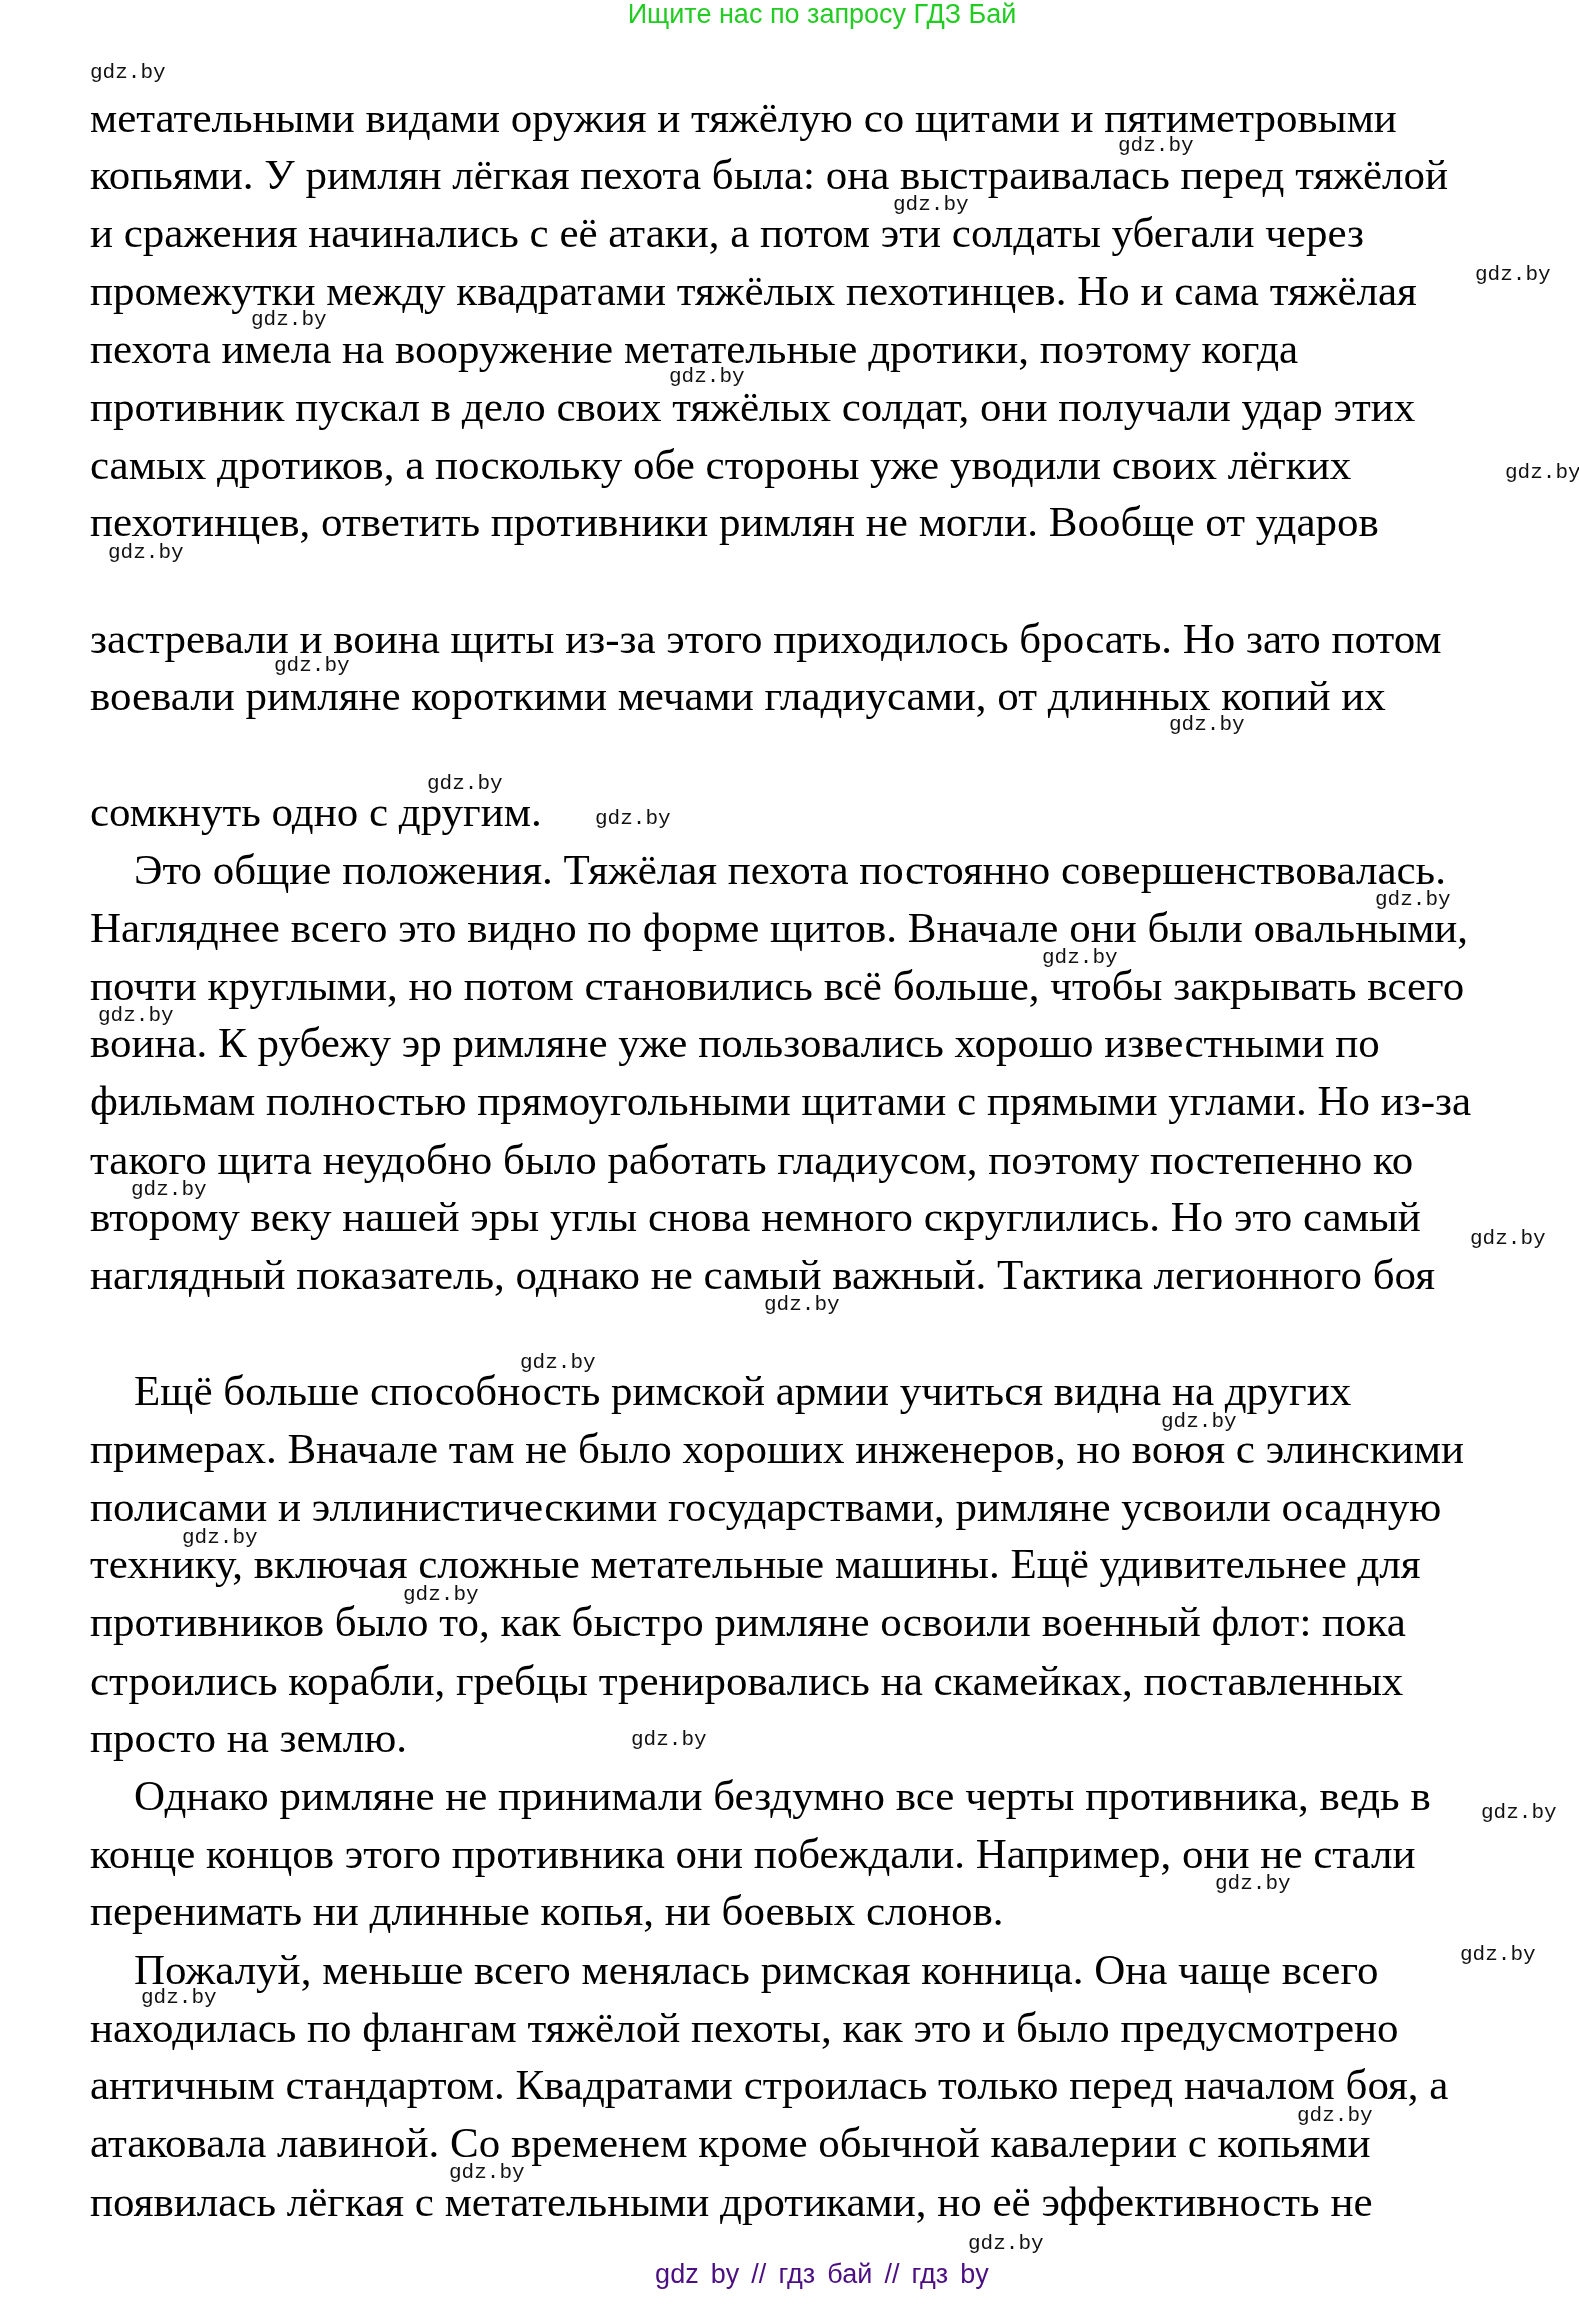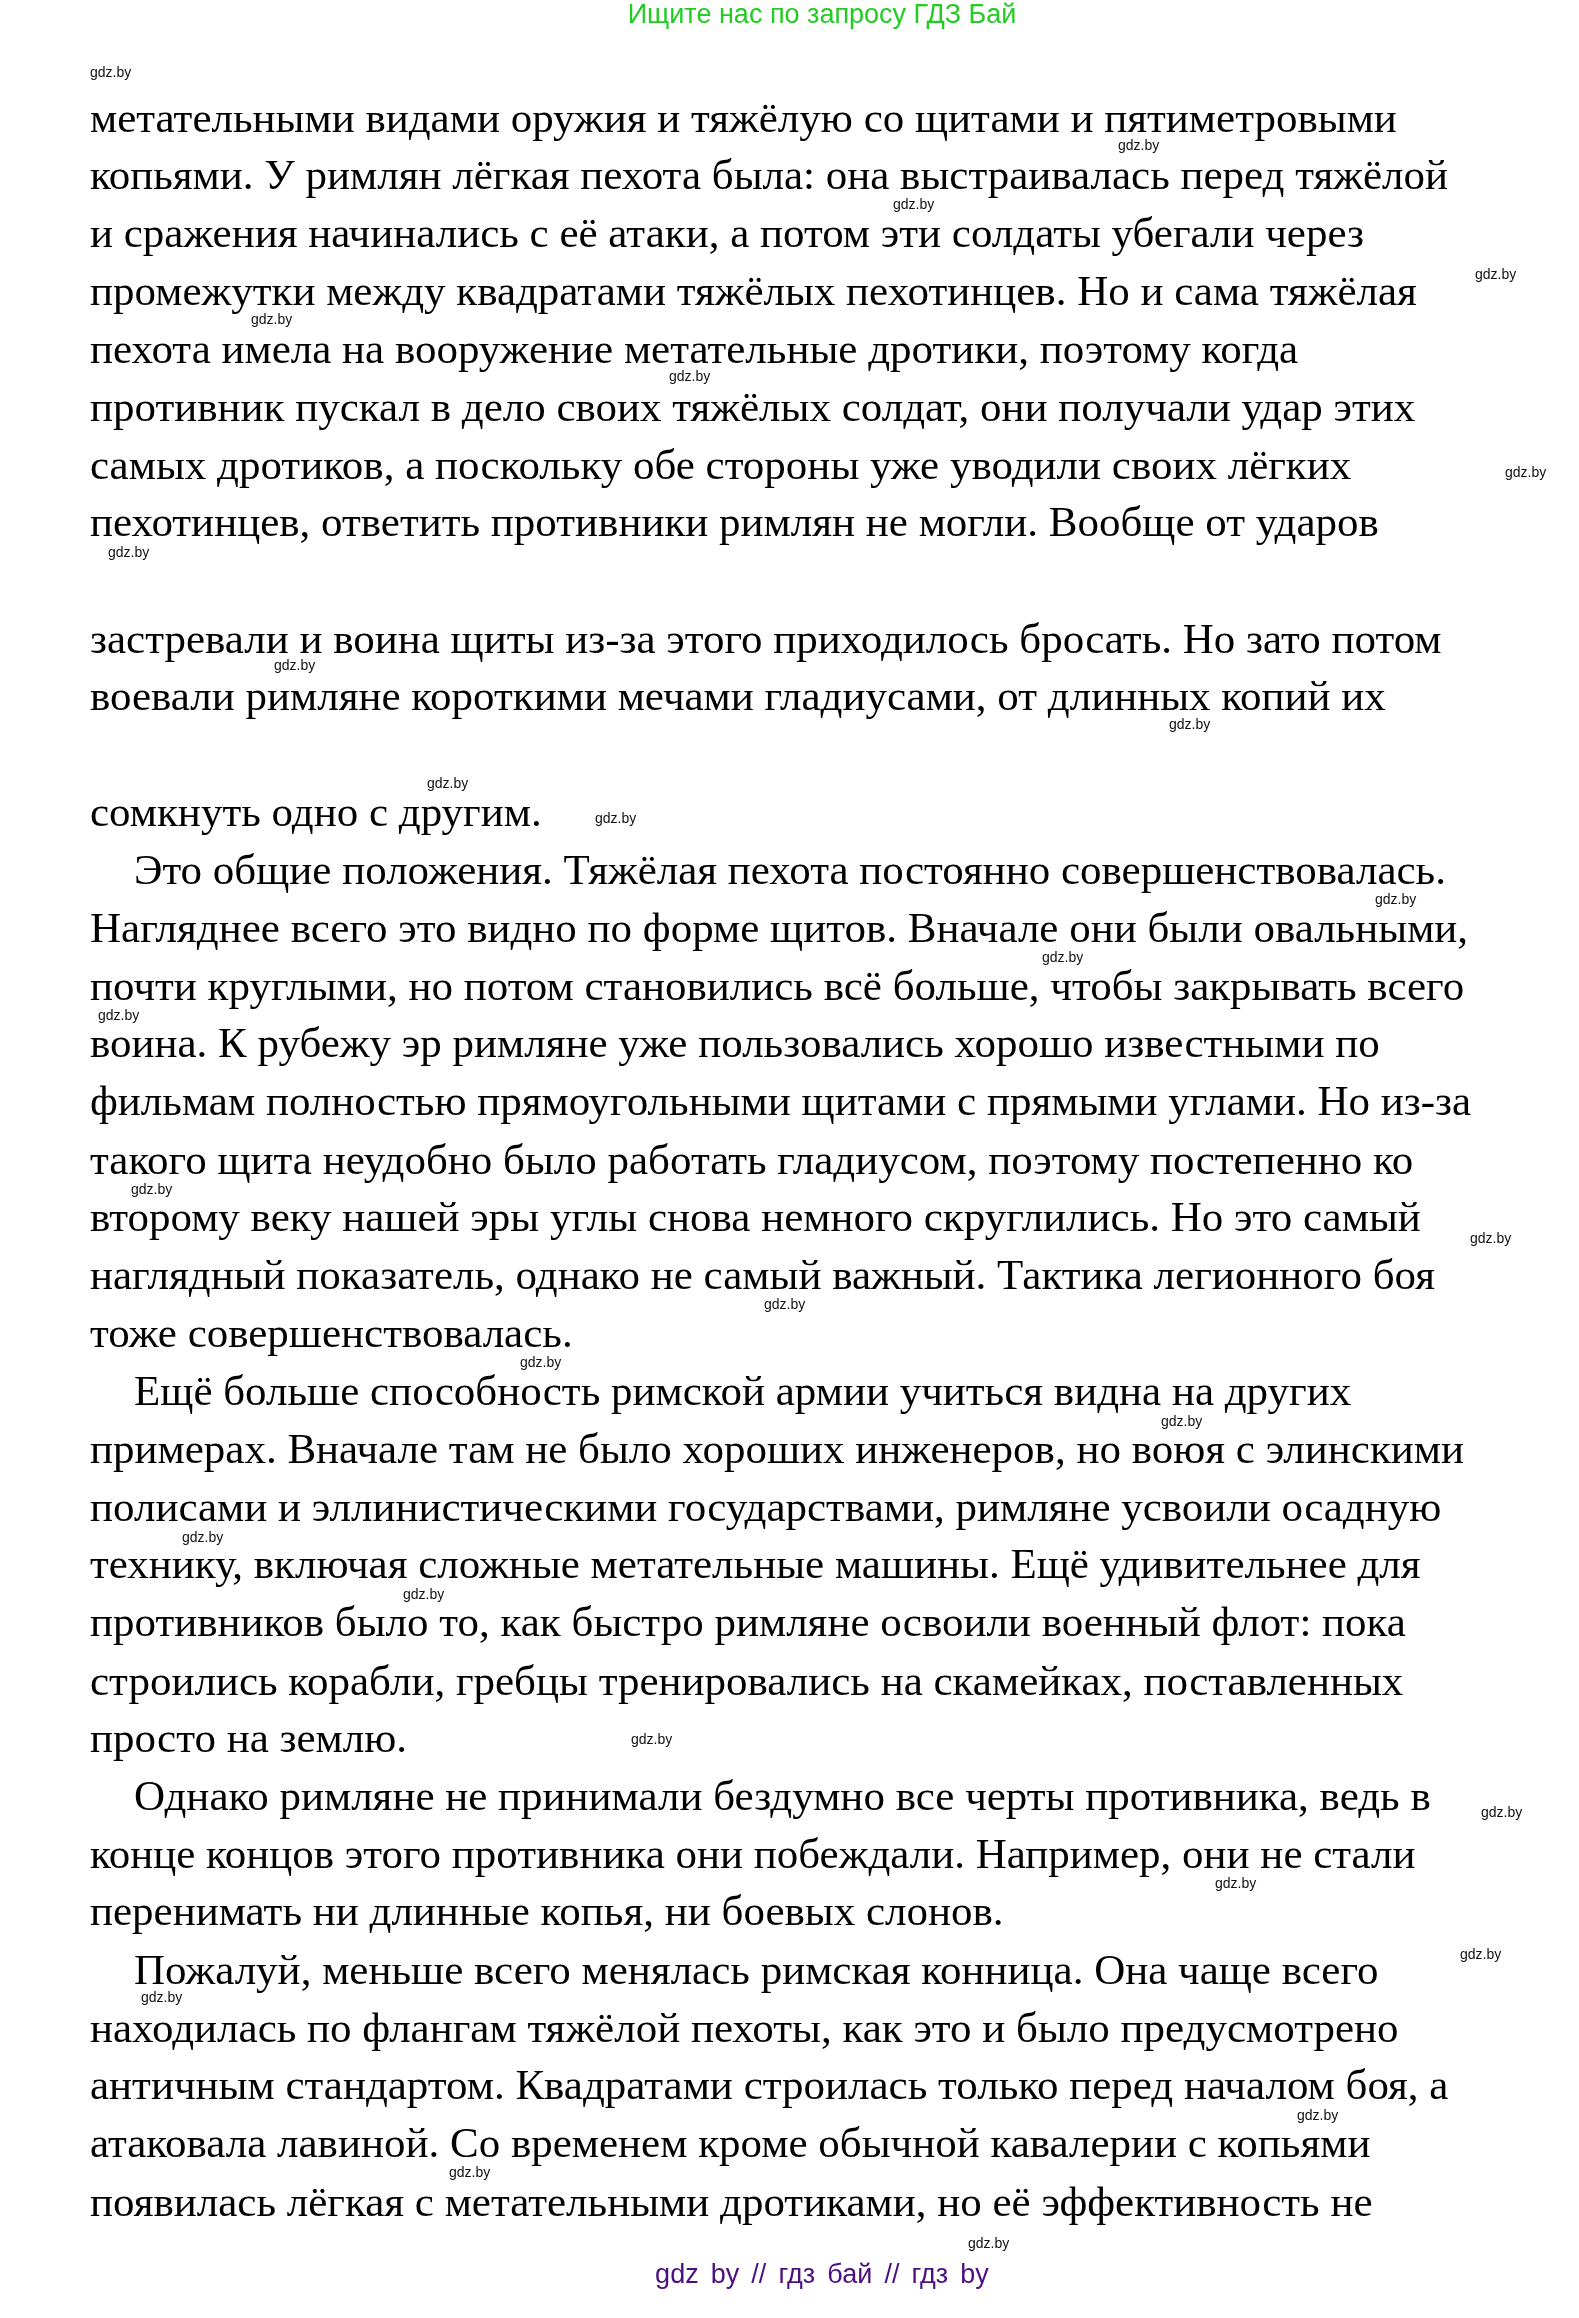--- a/index.html
+++ b/index.html
@@ -15,22 +15,22 @@
     line-height:35px; word-spacing:4.6px;
   }
   .page { position:absolute; left:0; top:0; width:1580px; height:2319px;margin-left:32px; }
   .line {
     position:absolute; left:58px; white-space:nowrap;
     font-family:"Liberation Serif", serif; font-size:43px; color:#000;
     line-height:49px; transform-origin:left center;
   }
   .line.indent { left:102px; }
   .wm {
-    position:absolute; font-family:Liberation Sans, sans-serif;
-    font-size:14px; color:#111; line-height:23px; white-space:nowrap;
+    position:absolute; font-family:Liberation Mono, monospace;
+    font-size:21px; color:#111; line-height:23px; white-space:nowrap;
   }
 </style>
 </head>
 <body>
 
 <div class="page">
   <div class="header">Ищите нас по запросу ГДЗ Бай</div>
 
   <div class="line" style="top:93px">метательными видами оружия и тяжёлую со щитами и пятиметровыми</div>
   <div class="line" style="top:150px">копьями. У римлян лёгкая пехота была: она выстраивалась перед тяжёлой</div>
@@ -44,21 +44,20 @@
   <div class="line" style="top:671px">воевали римляне короткими мечами гладиусами, от длинных копий их</div>
   <div class="line" style="top:787px">сомкнуть одно с другим.</div>
   <div class="line indent" style="top:845px">Это общие положения. Тяжёлая пехота постоянно совершенствовалась.</div>
   <div class="line" style="top:903px">Нагляднее всего это видно по форме щитов. Вначале они были овальными,</div>
   <div class="line" style="top:961px">почти круглыми, но потом становились всё больше, чтобы закрывать всего</div>
   <div class="line" style="top:1018px">воина. К рубежу эр римляне уже пользовались хорошо известными по</div>
   <div class="line" style="top:1076px">фильмам полностью прямоугольными щитами с прямыми углами. Но из-за</div>
   <div class="line" style="top:1135px">такого щита неудобно было работать гладиусом, поэтому постепенно ко</div>
   <div class="line" style="top:1250px">наглядный показатель, однако не самый важный. Тактика легионного боя</div>
   <div class="line" style="top:1192px">второму веку нашей эры углы снова немного скруглились. Но это самый</div>
-  <div class="line" style="top:1308px">тоже совершенствовалась.</div>
   <div class="line indent" style="top:1366px">Ещё больше способность римской армии учиться видна на других</div>
   <div class="line" style="top:1424px">примерах. Вначале там не было хороших инженеров, но воюя с элинскими</div>
   <div class="line" style="top:1482px">полисами и эллинистическими государствами, римляне усвоили осадную</div>
   <div class="line" style="top:1539px">технику, включая сложные метательные машины. Ещё удивительнее для</div>
   <div class="line" style="top:1597px">противников было то, как быстро римляне освоили военный флот: пока</div>
   <div class="line" style="top:1656px">строились корабли, гребцы тренировались на скамейках, поставленных</div>
   <div class="line" style="top:1713px">просто на землю.</div>
   <div class="line indent" style="top:1771px">Однако римляне не принимали бездумно все черты противника, ведь в</div>
   <div class="line" style="top:1829px">конце концов этого противника они побеждали. Например, они не стали</div>
   <div class="line" style="top:1886px">перенимать ни длинные копья, ни боевых слонов.</div>

